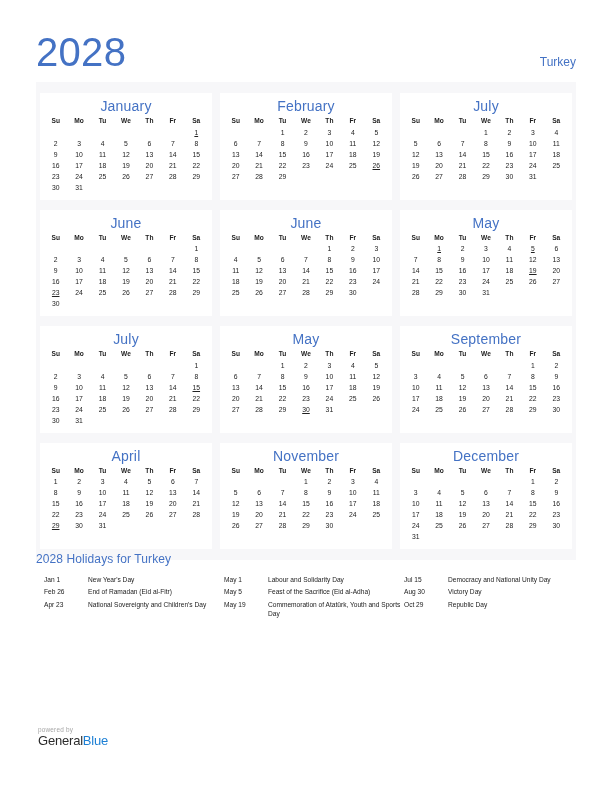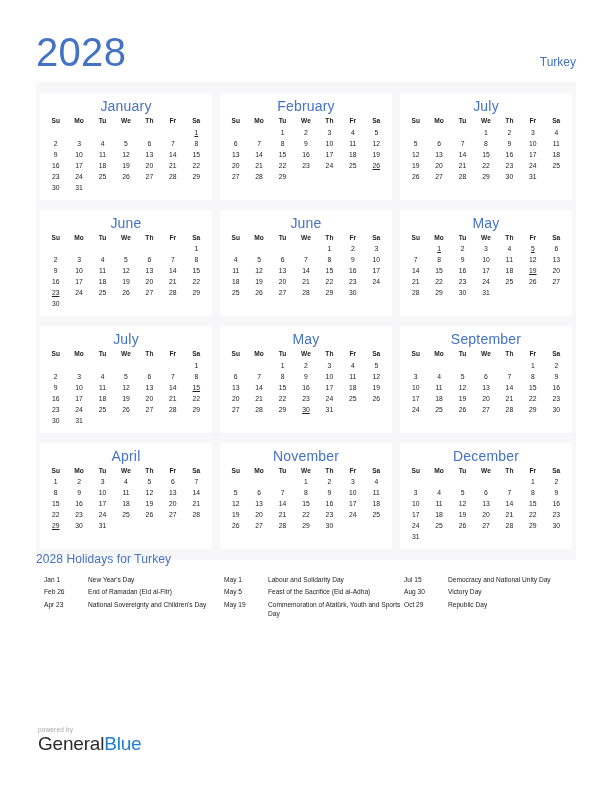--- a/index.html
+++ b/index.html
@@ -151,21 +151,21 @@
     left: 38px;
     top: 726px;
   }
   .powered-by {
     font-size: 6.4px;
     color: #a6a6a6;
     letter-spacing: 0.2px;
     margin-bottom: 1px;
   }
   .brand {
-    font-size: 19px;
+    font-size: 13px;
     letter-spacing: -0.2px;
     line-height: 1.05;
   }
   .brand-general { color: #2b2b2b; }
   .brand-blue { color: #1c7fd4; }
 </style>
 </head>
 <body>
 
 <div class="page">

